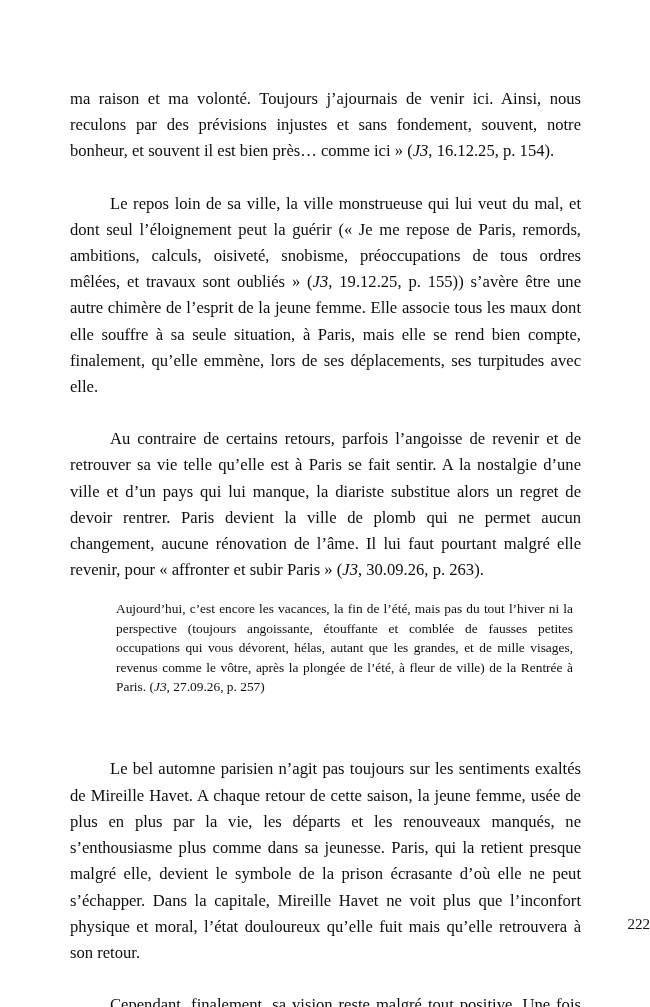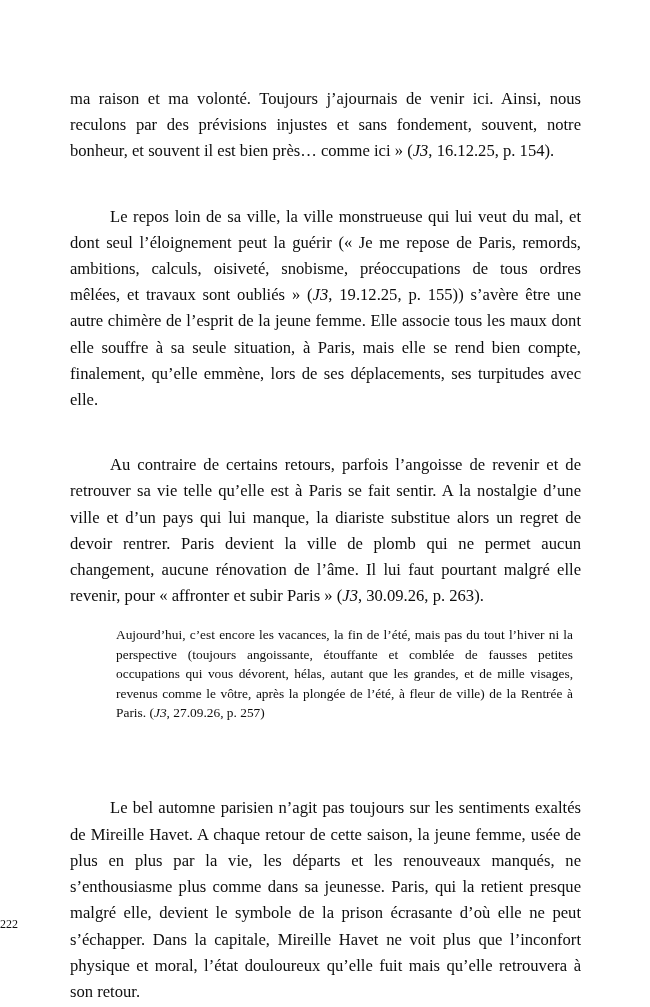--- a/index.html
+++ b/index.html
@@ -39,21 +39,20 @@
     line-height: 26.2px;
     text-align: justify;
     text-justify: inter-word;
     text-indent: 0;
     hyphens: none;
     -webkit-hyphens: none;
   }
 
   p.body-par.indented {
     text-indent: 40px;
-    margin-top: 13px;
   }
 
   .par-gap {
     height: 26px;
   }
 
   .par-gap-small {
     height: 8px;
   }
 
@@ -70,22 +69,22 @@
 
   .cite {
     font-style: italic;
   }
 
   .folio {
     position: absolute;
     left: 0;
     top: 914px;
     width: 650px;
-    text-align: left;
-    font-size: 12px;
+    text-align: right;
+    font-size: 15px;
     line-height: 20px;
     font-family: "Liberation Serif", "DejaVu Serif", serif;
   }
 
   
   .page, .folio {
     -webkit-font-smoothing: antialiased;
   }
 </style>
 </head>

